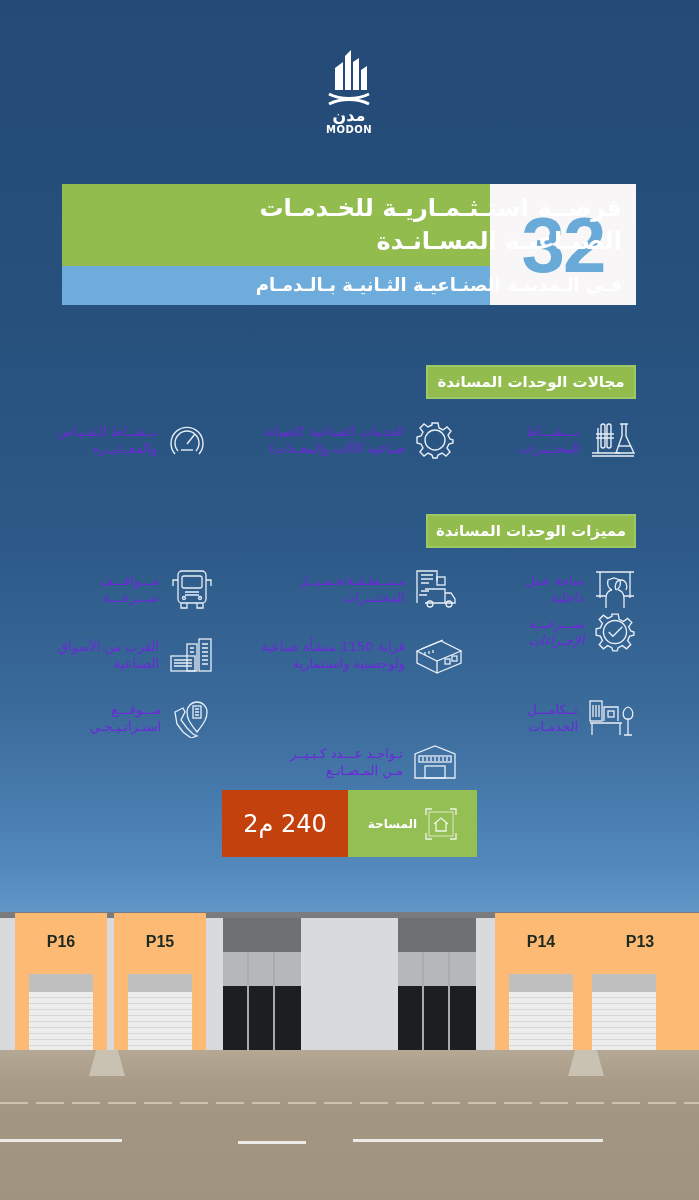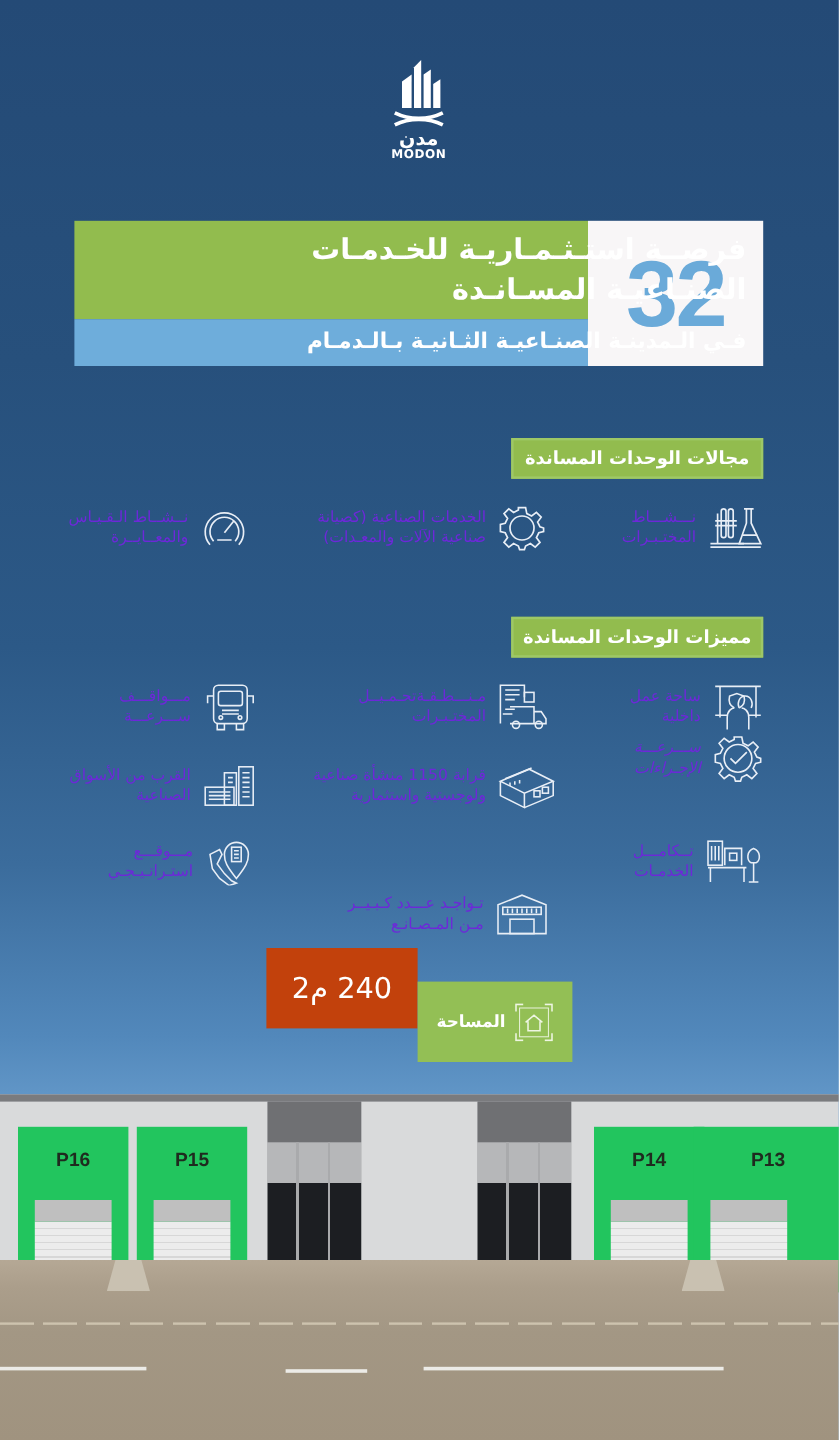--- a/index.html
+++ b/index.html
@@ -32,27 +32,27 @@
   .hdr2 { top: 514px; width: 210px; }
 
   
   .item { height: 44px; display: flex; flex-direction: row-reverse; align-items: center; gap: 10px; }
   .item svg { flex: 0 0 auto; }
   .item-text { direction: rtl; text-align: right; font-size: 13px; line-height: 17px; color: #6d28d9; white-space: nowrap; }
 
   
   .area { left: 222px; top: 790px; width: 255px; height: 67px; }
   .area-val { position: absolute; left: 0; top: 0; width: 126px; height: 67px; background: #c2410c; display: flex; align-items: center; justify-content: center; font-size: 24px; color: #fff; direction: rtl; }
-  .area-lbl { position: absolute; left: 126px; top: 0; width: 129px; height: 67px; background: #93bf55; display: flex; flex-direction: row-reverse; align-items: center; justify-content: center; gap: 8px; font-size: 14px; font-weight: bold; margin-top: 28px; }
+  .area-lbl { position: absolute; left: 126px; top: 0; width: 129px; height: 67px; background: #93bf55; display: flex; flex-direction: row-reverse; align-items: center; justify-content: center; gap: 8px; font-size: 12px; font-weight: bold; }
 
   
   .scene { left: 0; top: 912px; width: 699px; height: 288px; }
   .facade { position: absolute; left: 0; top: 0; width: 699px; height: 142px; background: #d9dadb; }
   .roof-strip { position: absolute; left: 0; top: 0; width: 699px; height: 6px; background: #7a7b7e; }
-  .bay { position: absolute; top: 1px; width: 92px; height: 138px; background: #22c55e; margin-top: 26px; }
+  .bay { position: absolute; top: 1px; width: 92px; height: 138px; background: #fdba74; }
   .bay-label { position: absolute; left: 0; right: 0; top: 20px; text-align: center; font-family: "Liberation Sans", sans-serif; font-weight: bold; font-size: 16px; color: #1f2a1f; }
   .door { position: absolute; left: 14px; top: 61px; width: 64px; height: 77px; background: repeating-linear-gradient(to bottom, #ececec 0, #ececec 5px, #d7d7d7 5px, #d7d7d7 6px); border-top: 18px solid #bfbfbf; box-sizing: border-box; }
   .shopfront { position: absolute; top: 6px; width: 78px; height: 133px; background: #8a8b8e; }
   .sf-top { position: absolute; left: 0; top: 0; width: 78px; height: 34px; background: #6f7073; }
   .sf-glass { position: absolute; left: 0; top: 34px; width: 78px; height: 99px; background:
       linear-gradient(to right, transparent 24px, #a9aaac 24px, #a9aaac 26px, transparent 26px, transparent 50px, #a9aaac 50px, #a9aaac 52px, transparent 52px),
       linear-gradient(to bottom, #b6b7b9 0, #b6b7b9 34px, #1c1e22 34px); }
   .ground { position: absolute; left: 0; top: 138px; width: 699px; height: 150px; background: linear-gradient(to bottom, #b5a895 0%, #ab9e8b 15%, #a39784 40%, #a0937f 100%); }
   .curb-line { position: absolute; left: 0; top: 52px; width: 699px; height: 2px; background: repeating-linear-gradient(to right, #d7cdb8 0, #d7cdb8 28px, transparent 28px, transparent 36px); opacity: .8; }
   .lane { position: absolute; height: 3px; background: #ecebe7; top: 89px; }

